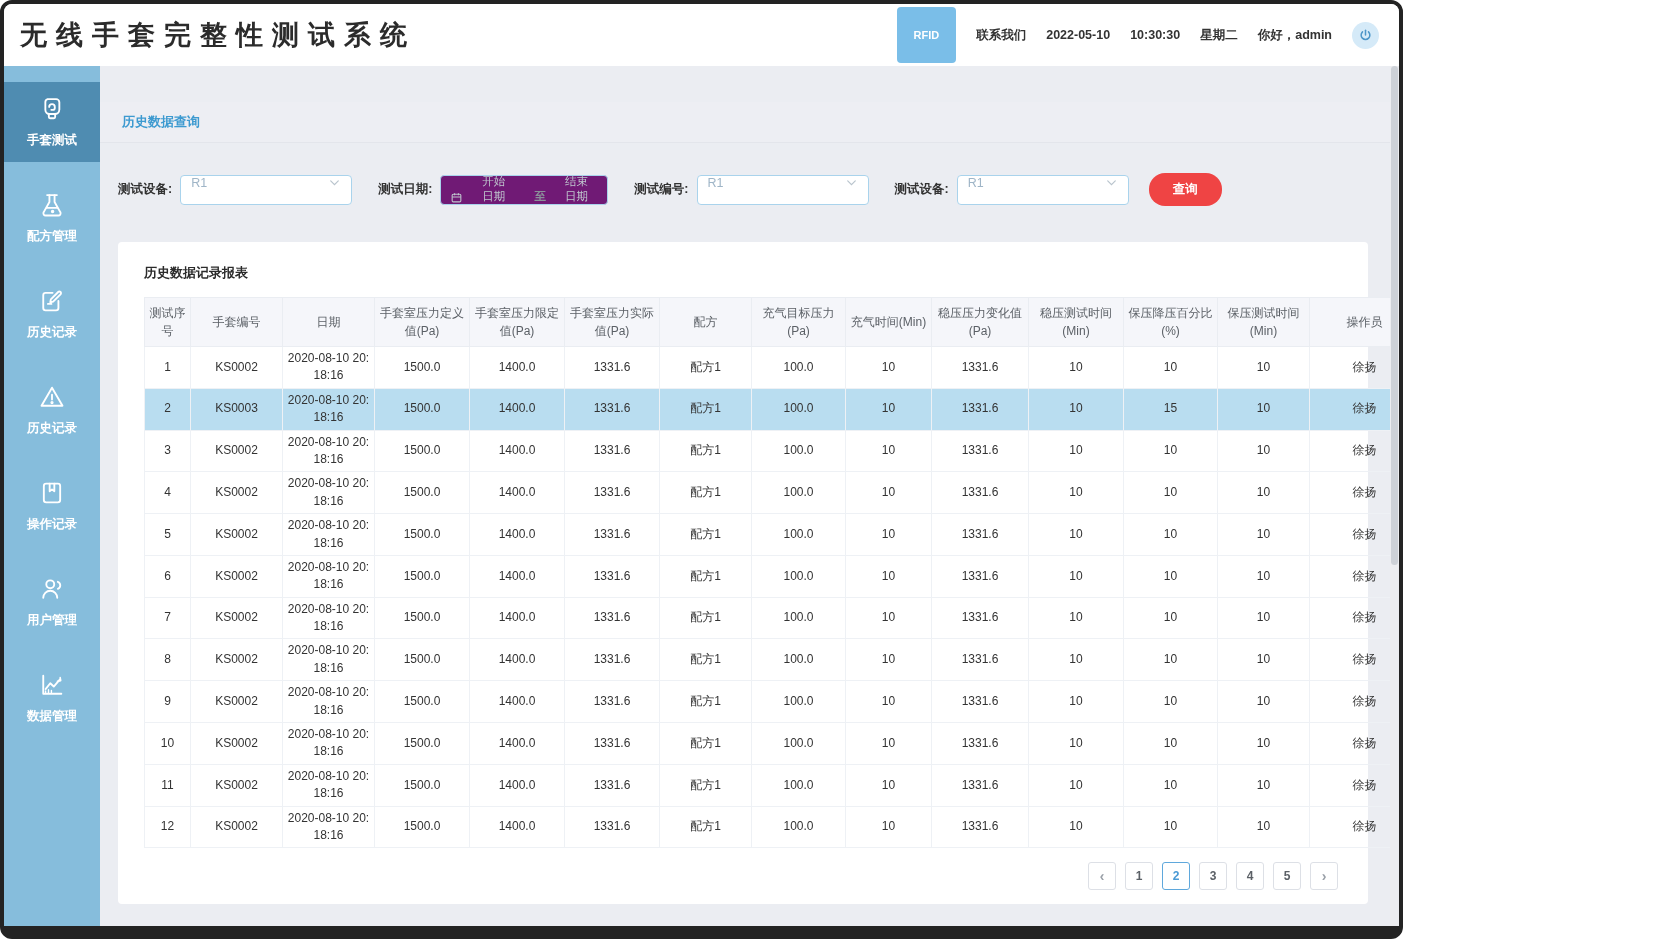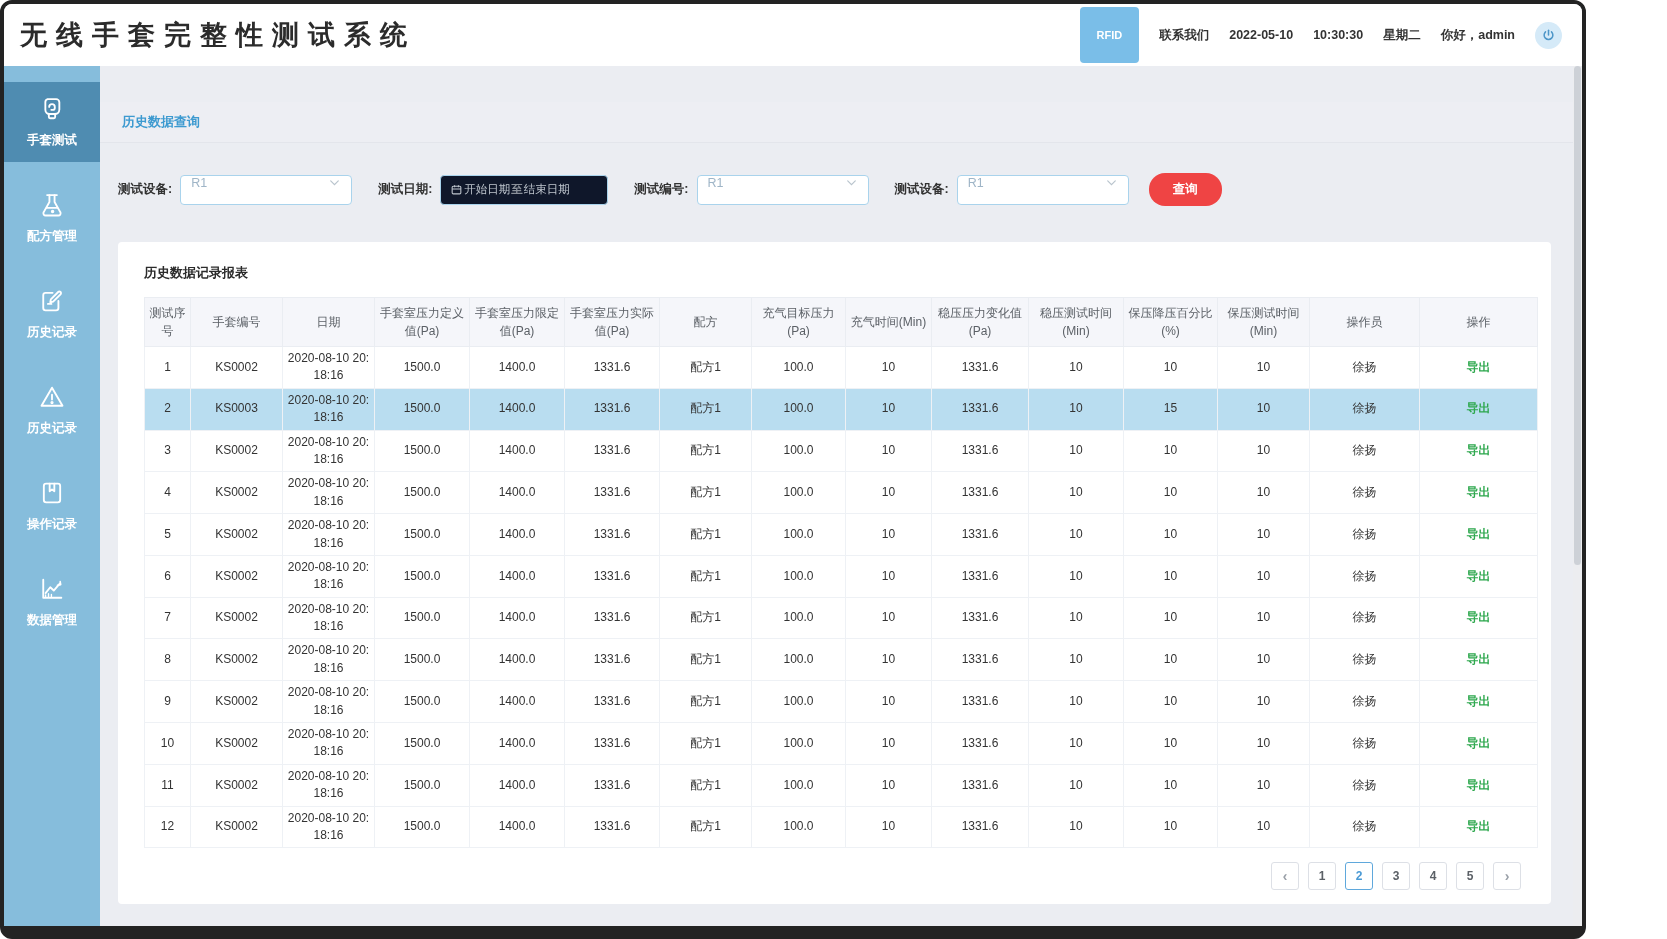--- a/index.html
+++ b/index.html
@@ -1,17 +1,17 @@
 <!DOCTYPE html>
 <html><head>
 <meta charset="utf-8">
 <style>
   * { margin:0; padding:0; box-sizing:border-box; }
   body { background:#fff; font-family:"Liberation Sans","DejaVu Sans",sans-serif; }
-  .frame { width:1586px; height:939px; border:4px solid #232323; border-bottom-width:13px;
+  .frame { width:1403px; height:939px; border:4px solid #232323; border-bottom-width:13px;
            border-radius:12px; overflow:hidden; background:#EBEDF2; display:flex; flex-direction:column; }
 
   
   .topbar { height:62px; background:#ffffff; display:flex; align-items:center; padding:0 20px 0 16px; flex:none; }
   .app-title { font-size:27px; font-weight:bold; color:#2b2b2b; letter-spacing:9px; white-space:nowrap; }
   .topbar-right { margin-left:auto; display:flex; align-items:center; gap:20px; font-size:12.5px; font-weight:bold; color:#333; white-space:nowrap; }
   .rfid-badge { background:#7ABEE8; color:#fff; font-size:11px; font-weight:bold; padding:22px 17px; border-radius:4px; cursor:pointer; }
   .contact { cursor:pointer; }
   .power-btn { width:27px; height:27px; border-radius:50%; background:#D5EAF8; color:#4D96C8;
                display:grid; place-items:center; cursor:pointer; }
@@ -30,22 +30,22 @@
                  font-size:13px; font-weight:bold; padding:11px 22px; flex:none; }
 
   
   .filters { display:flex; align-items:center; padding:30px 22px 14px 18px; flex:none; }
   .flabel { font-size:12.5px; font-weight:bold; color:#333; margin-right:8px; white-space:nowrap; }
   .gap { width:26px; flex:none; }
   .select { width:172px; height:30px; background:#fff; border:1px solid #A9D3EC; border-radius:4px;
             display:flex; align-items:flex-start; padding:0 10px; cursor:pointer; }
   .sel-val { font-size:12.5px; color:#9FB5C7; flex:1; }
   .chev svg { width:13px; height:13px; color:#B9C4CD; display:block; }
-  .daterange { width:168px; height:30px; background:#0f172a; border:1px solid #A9D3EC; border-radius:4px;
-               display:flex; align-items:center; gap:1px; padding:0 9px; cursor:pointer; }
+  .daterange { width:168px; height:30px; background:#701a75; border:1px solid #A9D3EC; border-radius:4px;
+               display:flex; align-items:flex-end; gap:19px; padding:0 9px; cursor:pointer; }
   .cal svg { width:13px; height:13px; color:#BFC6CE; display:block; }
   .ph { font-size:11.5px; color:#BFC6CE; }
   .sep { font-size:11.5px; color:#8a9099; font-weight:bold; }
   .query-btn { background:#ef4444; color:#fff; border:none; border-radius:16px; font-size:12.5px;
                font-weight:bold; padding:8px 24px; cursor:pointer; margin-left:20px; font-family:inherit; }
 
   
   .card { background:#fff; border-radius:4px; margin:22px 22px 0 18px; padding:22px 26px 16px;
           height:662px; flex:none; display:flex; flex-direction:column; }
   .table-title { font-size:13px; font-weight:bold; color:#2b2b2b; margin-bottom:15px; }
@@ -134,20 +134,30 @@
           <span class="side-label">历史记录</span>
         </div>
         <div class="side-item">
           <span class="side-icon">
             <svg viewBox="0 0 24 24" fill="none" stroke="#fff" stroke-width="1.6" stroke-linejoin="round" stroke-linecap="round">
               <rect x="5" y="4" width="14" height="16" rx="2"></rect>
               <path d="M10 4v6.5l2-1.6 2 1.6V4"></path>
             </svg>
           </span>
           <span class="side-label">操作记录</span>
+        </div>
+        <div class="side-item">
+          <span class="side-icon">
+            <svg viewBox="0 0 24 24" fill="none" stroke="#fff" stroke-width="1.6" stroke-linejoin="round" stroke-linecap="round">
+              <circle cx="10.5" cy="8" r="3.4"></circle>
+              <path d="M4.5 19.5a6 6 0 0 1 12 0"></path>
+              <path d="M17 5.8a3.2 3.2 0 0 1 0 6"></path>
+            </svg>
+          </span>
+          <span class="side-label">用户管理</span>
         </div>
         <div class="side-item">
           <span class="side-icon">
             <svg viewBox="0 0 24 24" fill="none" stroke="#fff" stroke-width="1.6" stroke-linejoin="round" stroke-linecap="round">
               <path d="M4.5 4v15.5H20"></path>
               <path d="M6.5 15.5l4-5 3 2.8 5.5-6.3"></path>
               <path d="M19 5.5l.5 2.8-2.8.5" stroke-width="1.3"></path>
               <path d="M6.5 18.5v-1.5M9 18.5v-2.5M11.5 18.5v-1.8" stroke-width="1.2"></path>
             </svg>
           </span>

